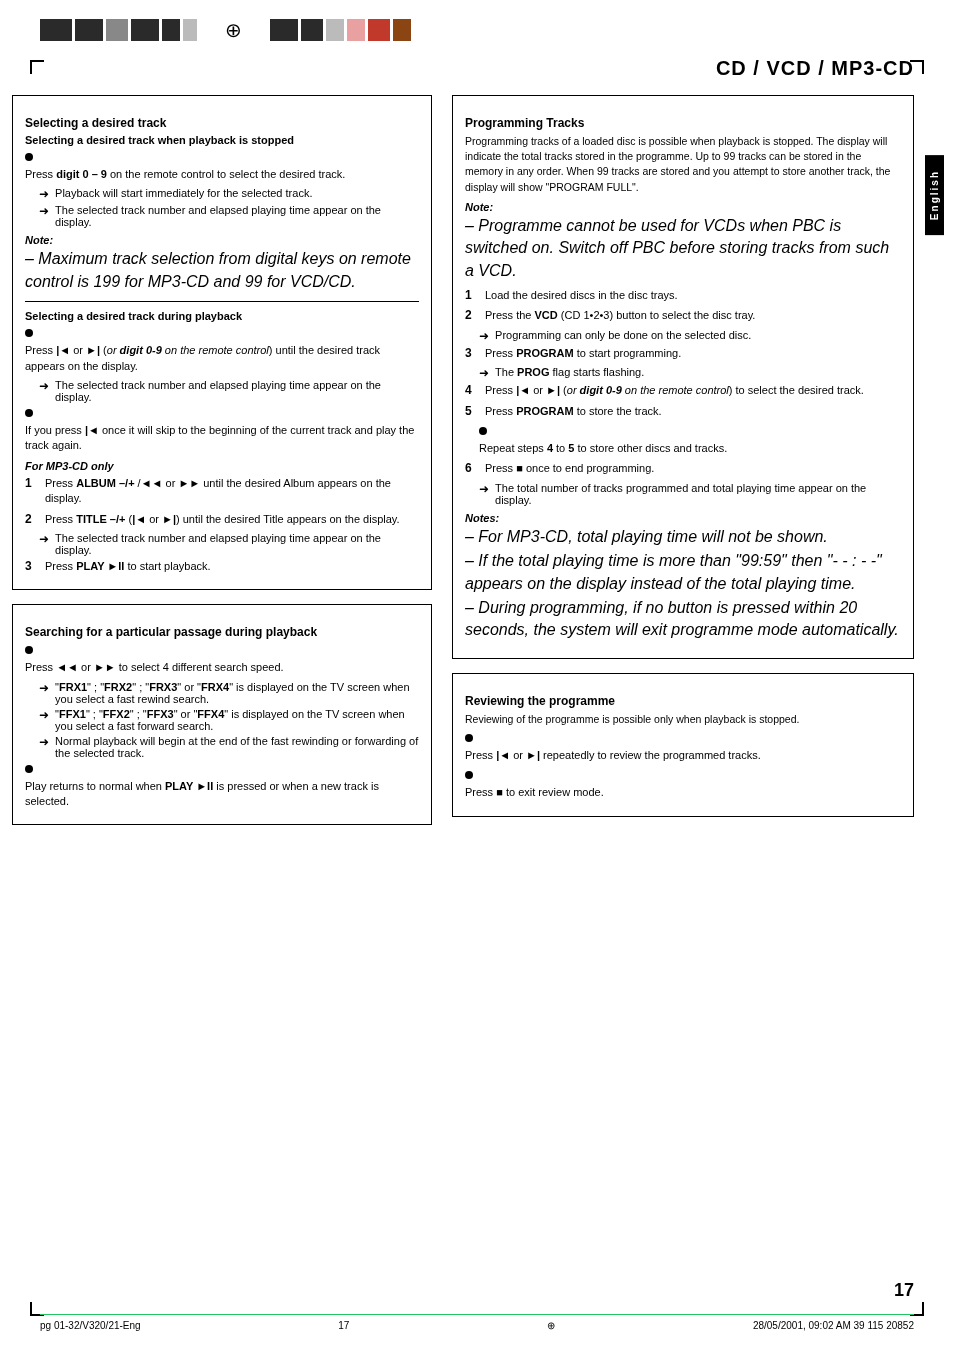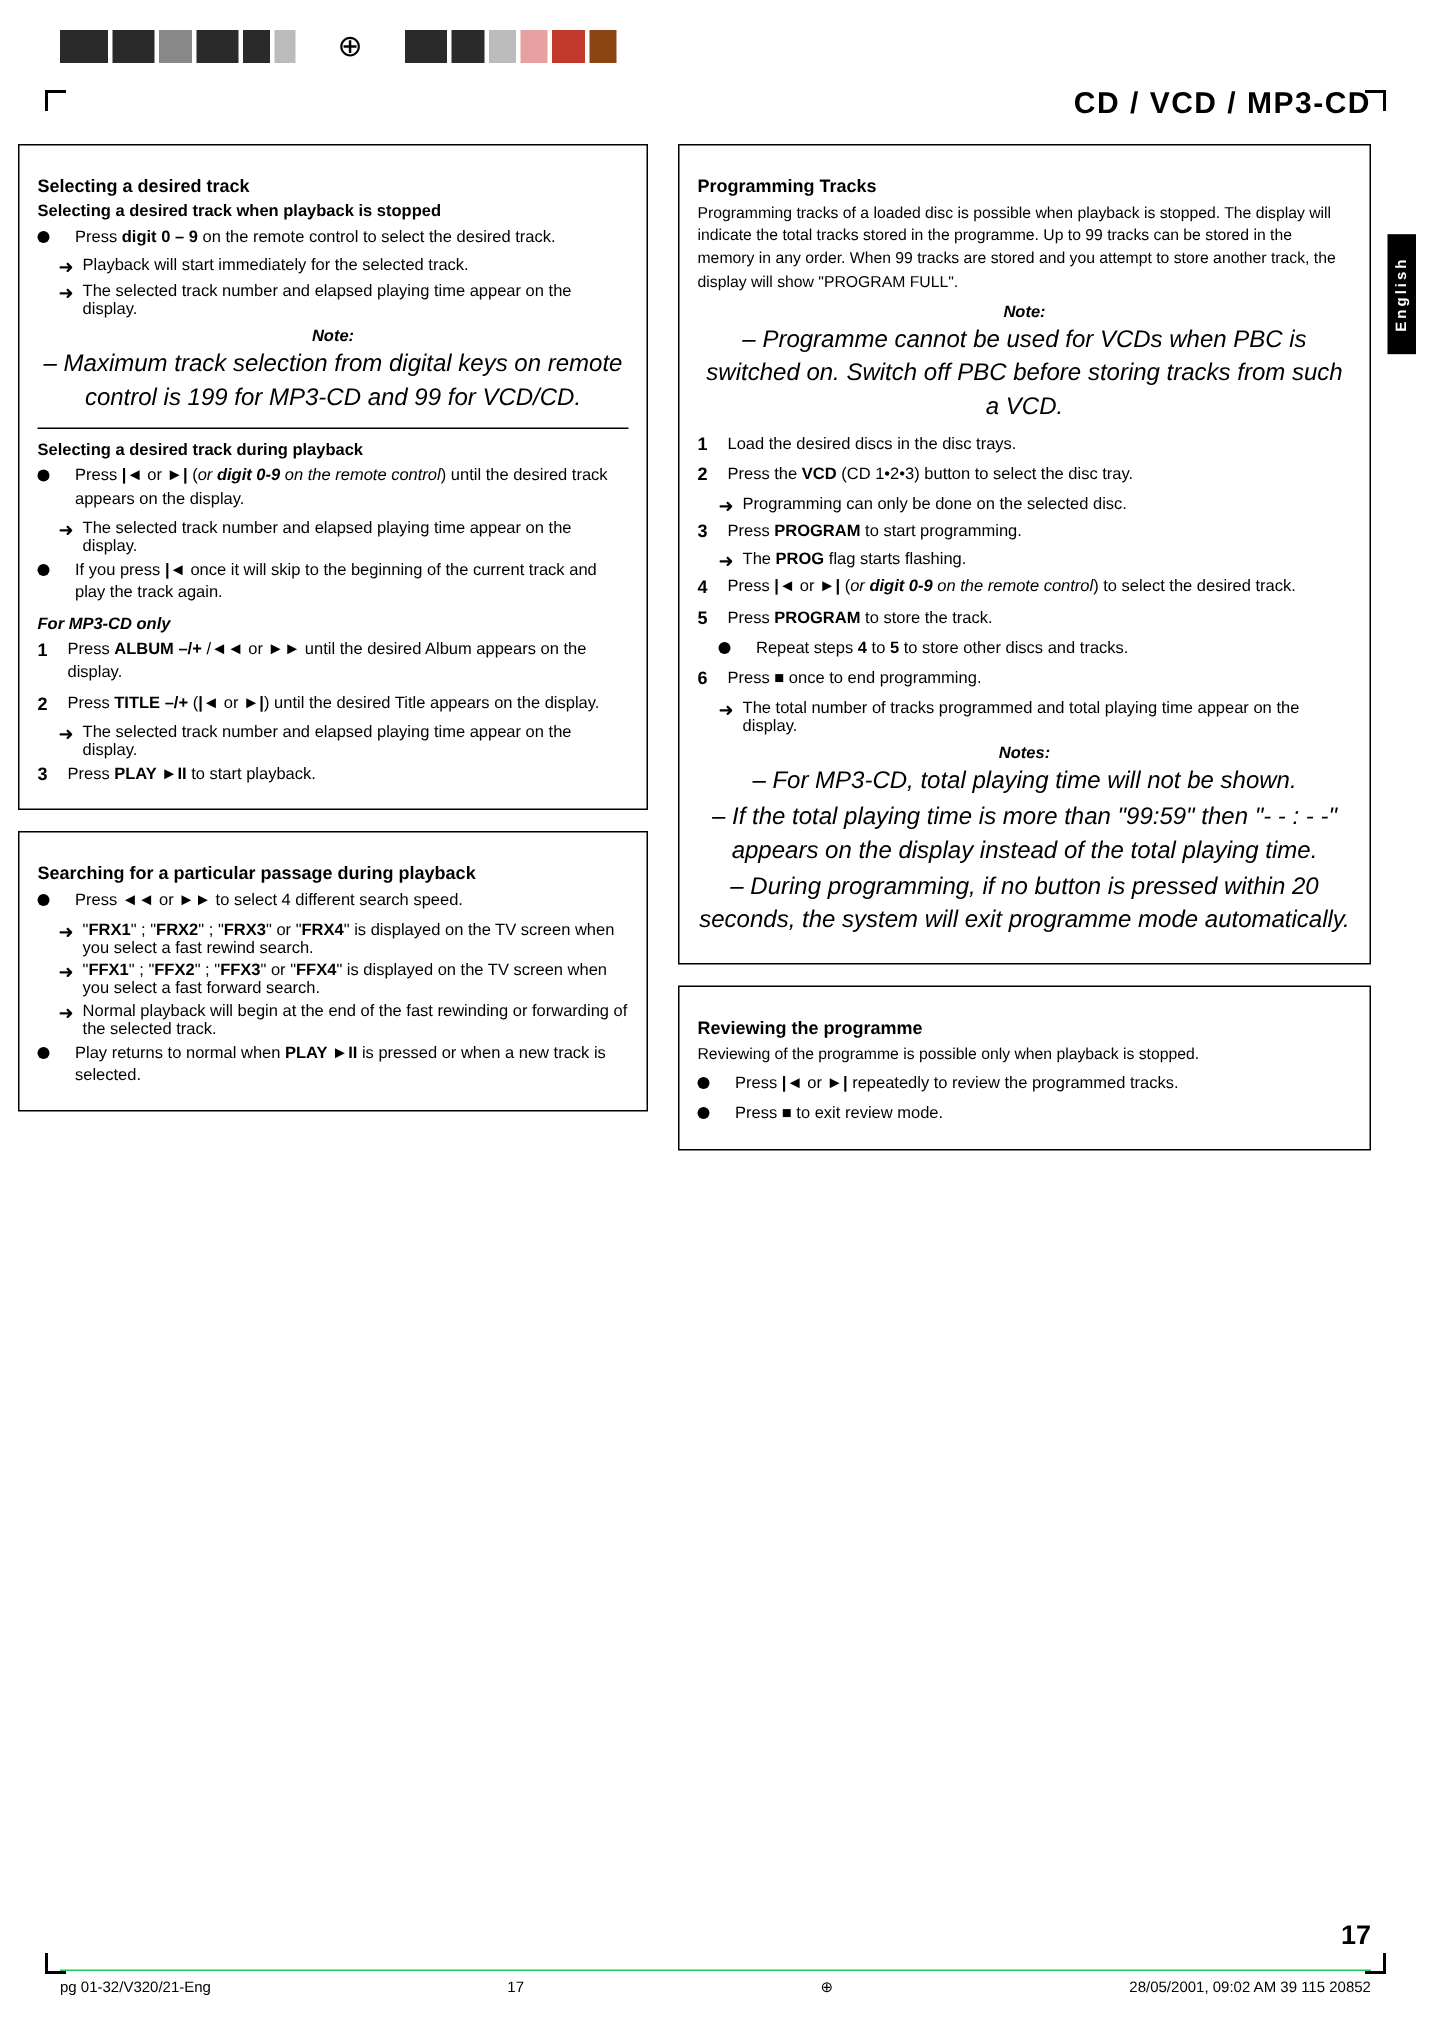--- a/index.html
+++ b/index.html
@@ -100,23 +100,24 @@
 
     .section-box {
       border: 1.5px solid #000;
       padding: 10px 12px;
       margin-bottom: 14px;
     }
 
     
     .bullet-item {
       display: flex;
-      gap: 17px;
+      gap: 6px;
       margin-bottom: 5px;
       align-items: flex-start;
+      flex-direction: column;
     }
 
     .bullet-dot {
       min-width: 8px;
       height: 8px;
       border-radius: 50%;
       background: #000;
       margin-top: 3px;
       flex-shrink: 0;
     }
@@ -156,21 +157,20 @@
     }
 
     .num-content {
       flex: 1;
       line-height: 1.4;
     }
 
     
     .note-section {
       margin: 6px 0;
-      text-align: center;
     }
 
     .note-title {
       font-style: italic;
       font-weight: bold;
       font-size: 11px;
     }
 
     .note-text {
       font-style: italic;

